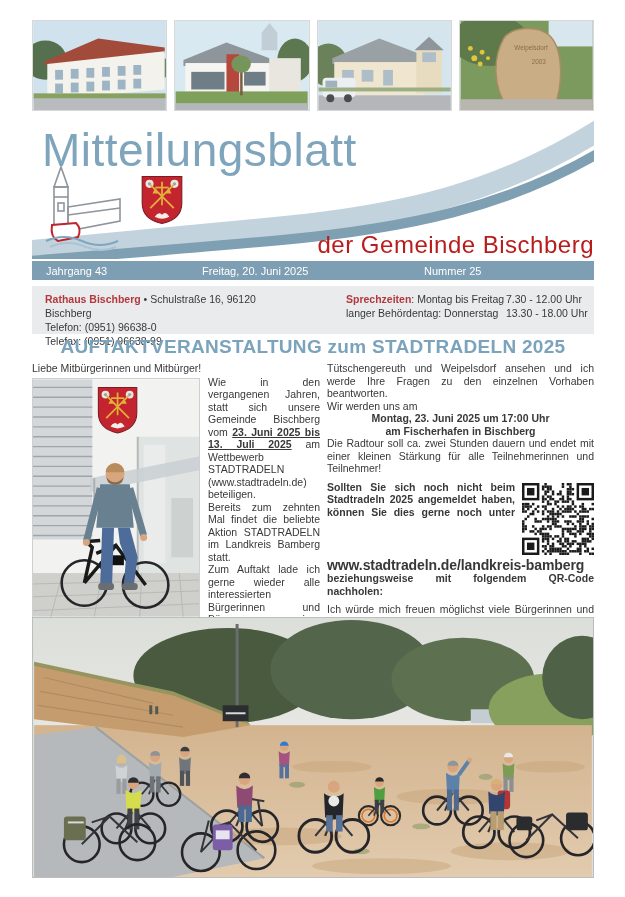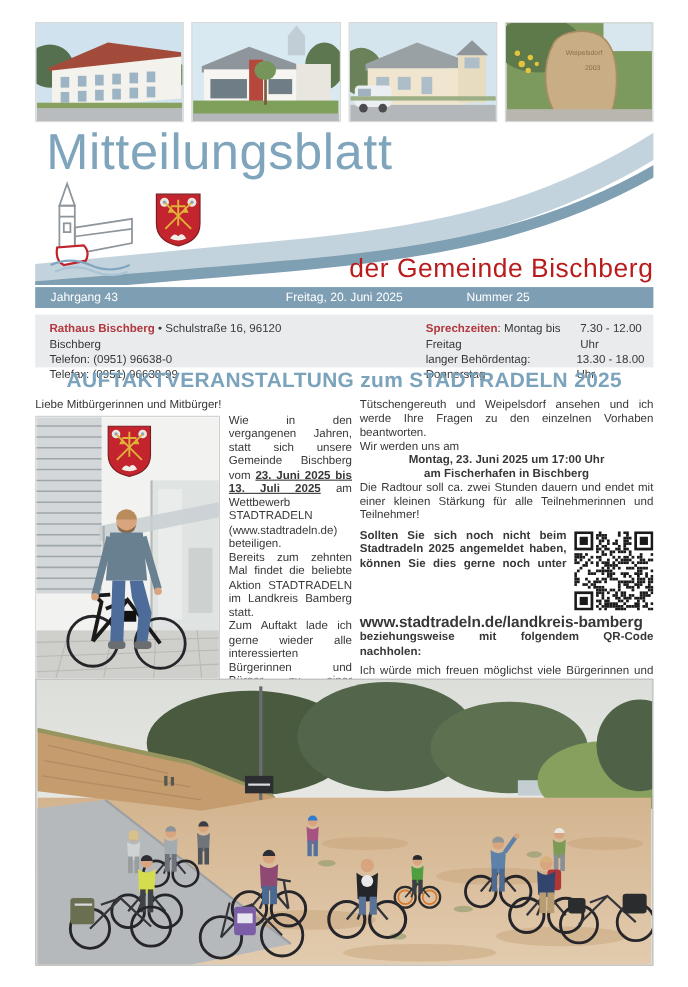--- a/index.html
+++ b/index.html
@@ -8,41 +8,41 @@
   *{box-sizing:border-box;}
 
   
   .photo-strip{position:absolute;top:20px;left:32px;width:562px;height:91px;display:flex;gap:7px;}
   .tp{flex:1;height:91px;overflow:hidden;border:1px solid #d8d8d8;background:#dfe8ee;}
   .tp svg{width:100%;height:100%;display:block;}
 
   
   .masthead{position:absolute;top:111px;left:32px;width:562px;height:148px;}
   .wave{position:absolute;top:0;left:0;width:562px;height:148px;z-index:0;}
-  .mast-title{position:absolute;top:0px;left:10px;font-size:46px;letter-spacing:0.5px;
+  .mast-title{position:absolute;top:12px;left:10px;font-size:46px;letter-spacing:0.5px;
               color:#7fa5bd;z-index:2;}
   .logo-church{position:absolute;top:52px;left:12px;width:92px;height:88px;z-index:2;}
   .logo-coa{position:absolute;top:62px;left:108px;width:44px;height:54px;z-index:2;}
   .mast-sub{position:absolute;bottom:0px;right:0;font-size:24px;letter-spacing:0.5px;
             color:#b91c1c;z-index:2;}
 
   
   .issue-bar{position:absolute;top:261px;left:32px;width:562px;height:19px;background:#7d9eb3;
              color:#fff;font-size:11px;font-weight:normal;display:flex;align-items:center;}
   .issue-bar .l{padding-left:14px;width:170px;}
-  .issue-bar .c{flex:1;text-align:center;}
+  .issue-bar .c{flex:1;}
   .issue-bar .r{padding-right:14px;width:170px;text-align:left;}
 
   
   .contact-box{position:absolute;top:286px;left:32px;width:562px;height:48px;background:#e9ebed;
                font-size:10.5px;line-height:14px;display:flex;gap:40px;}
   .cb-left{padding:6px 0 0 13px;width:272px;}
   .cb-right{padding:6px 0 0 2px;flex:1;}
   .red{color:#b2383e;font-weight:bold;}
-  .hrow{display:flex;margin-left:41px;}
+  .hrow{display:flex;}
   .hrow .hl{width:160px;}
 
   
   .headline{position:absolute;top:336px;left:32px;width:562px;text-align:center;
             font-size:19px;font-weight:bold;letter-spacing:0.3px;color:#7ba3bc;white-space:nowrap;}
   .columns{position:absolute;top:362px;left:32px;width:562px;display:flex;gap:7px;
            font-size:10.5px;line-height:12.5px;}
   .col-left{width:288px;}
   .col-right{width:267px;}
   .columns p{margin:0;}

